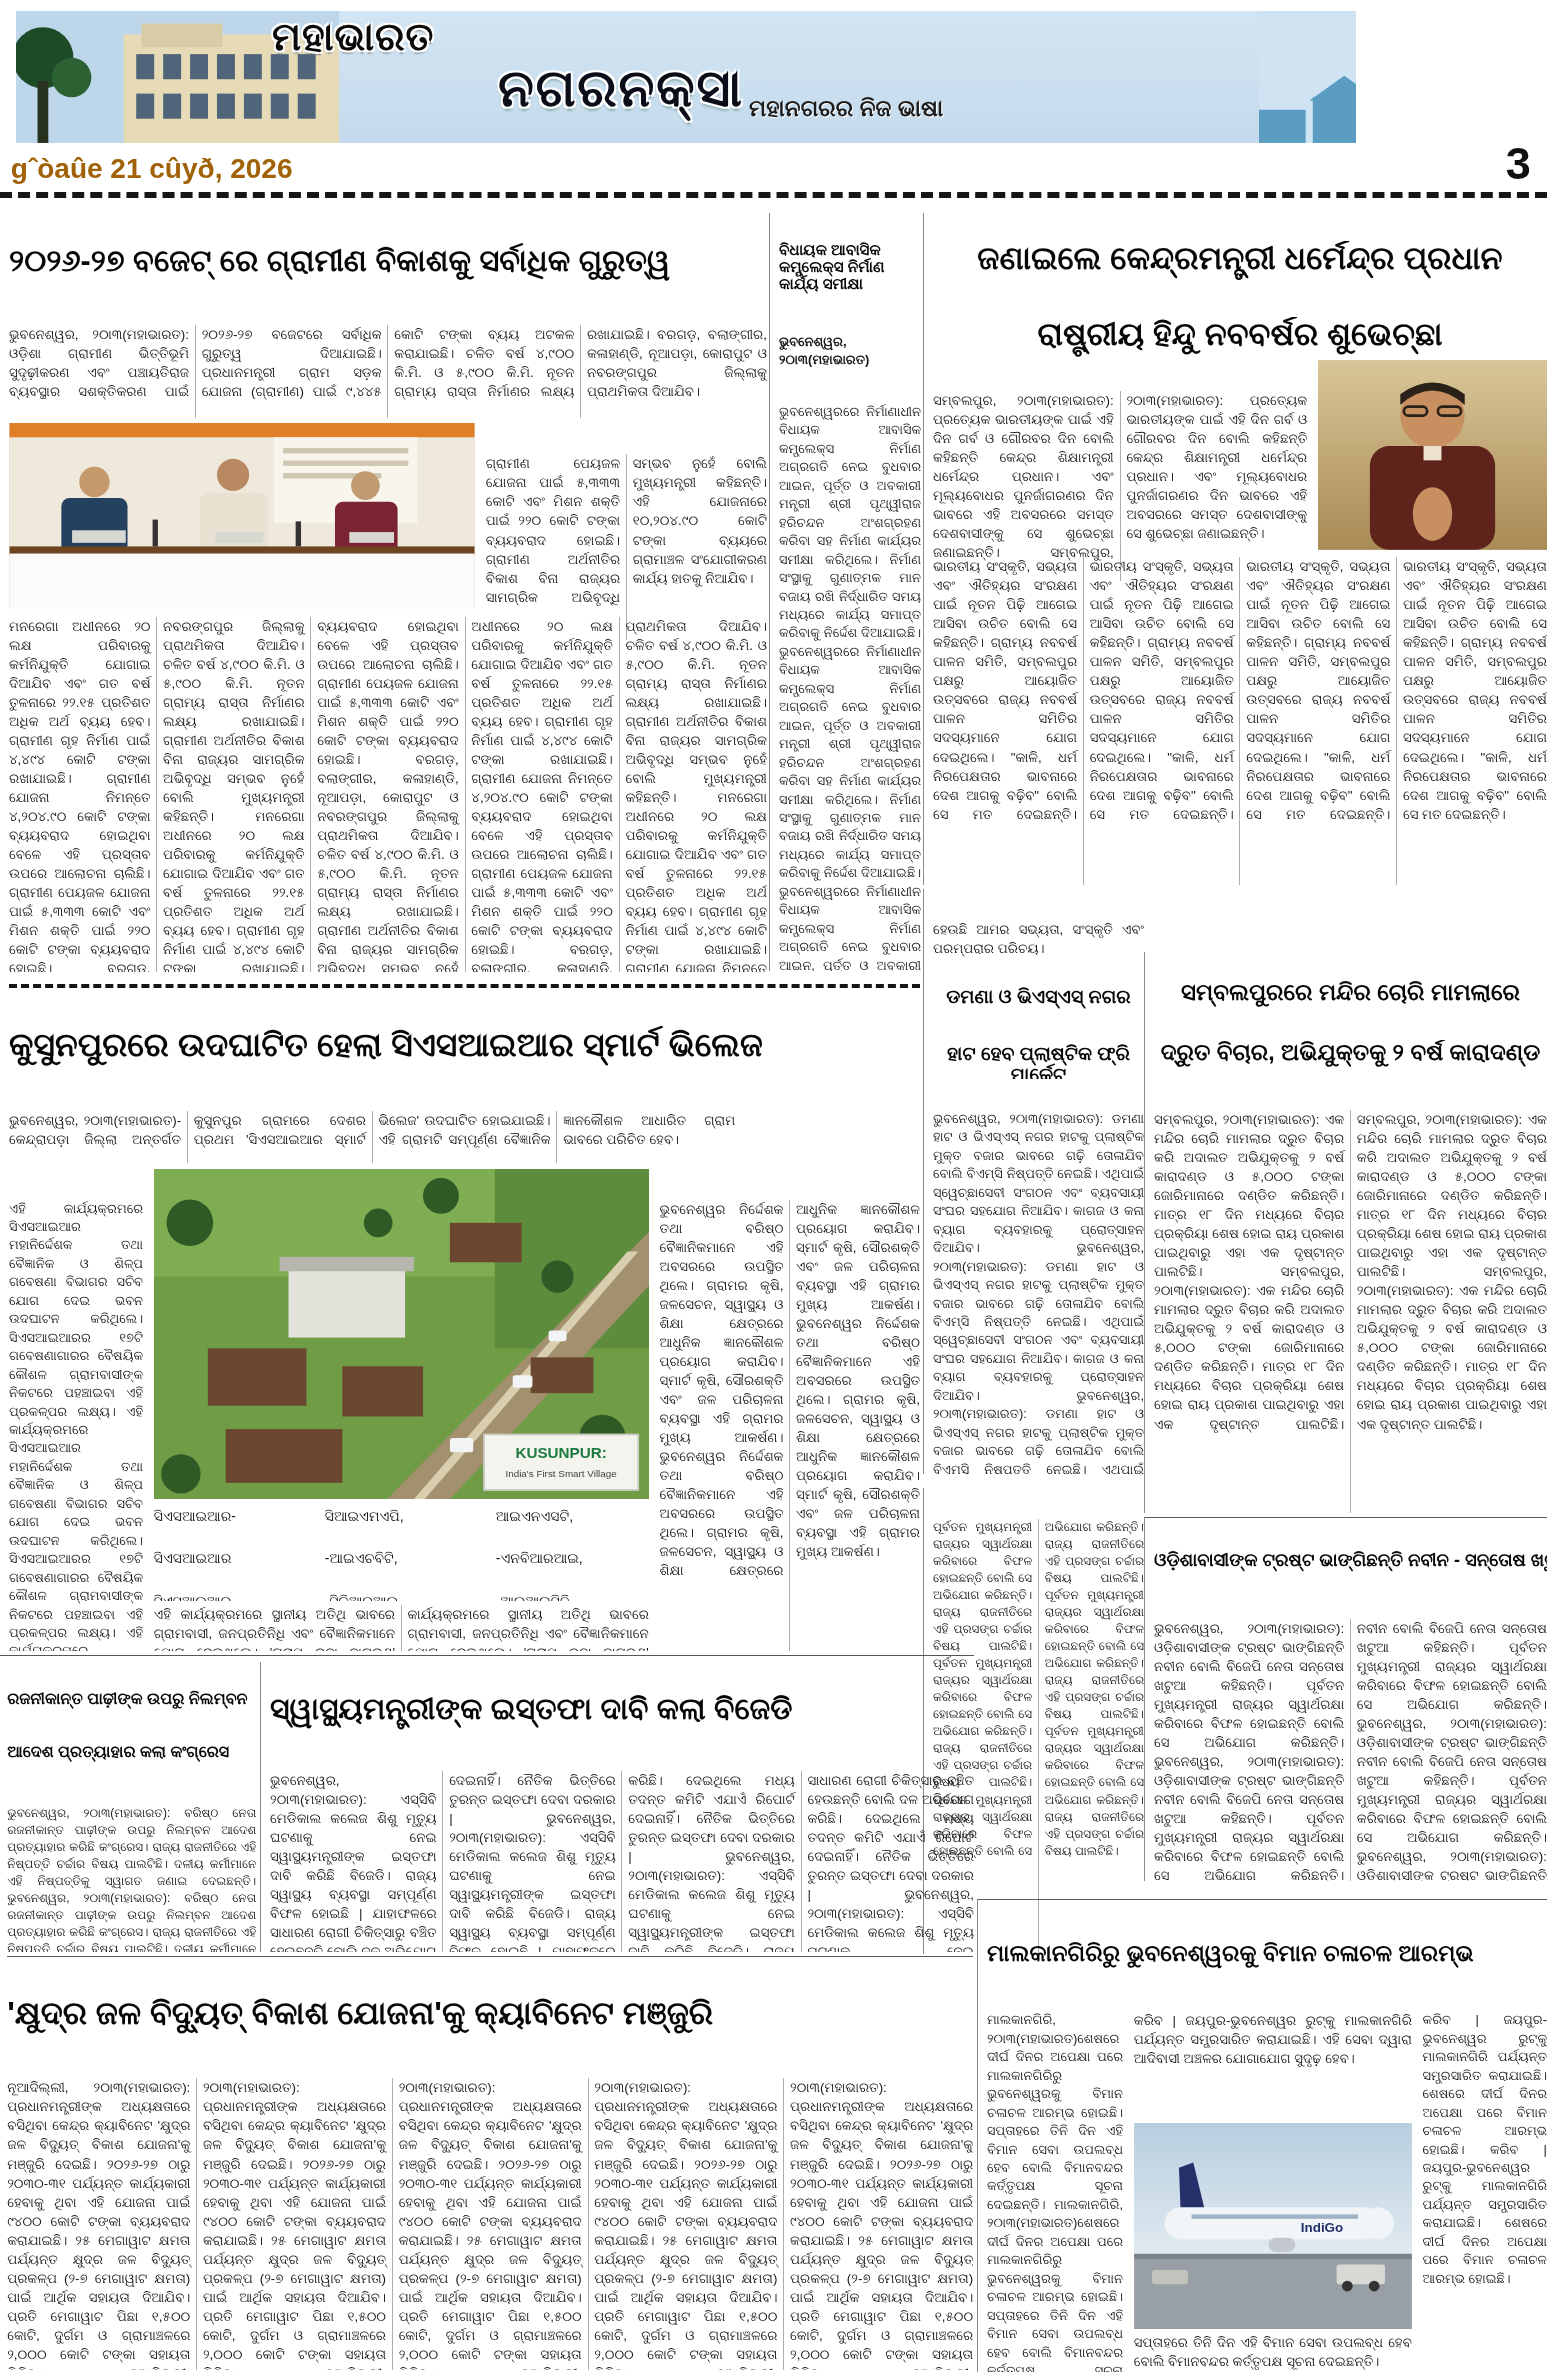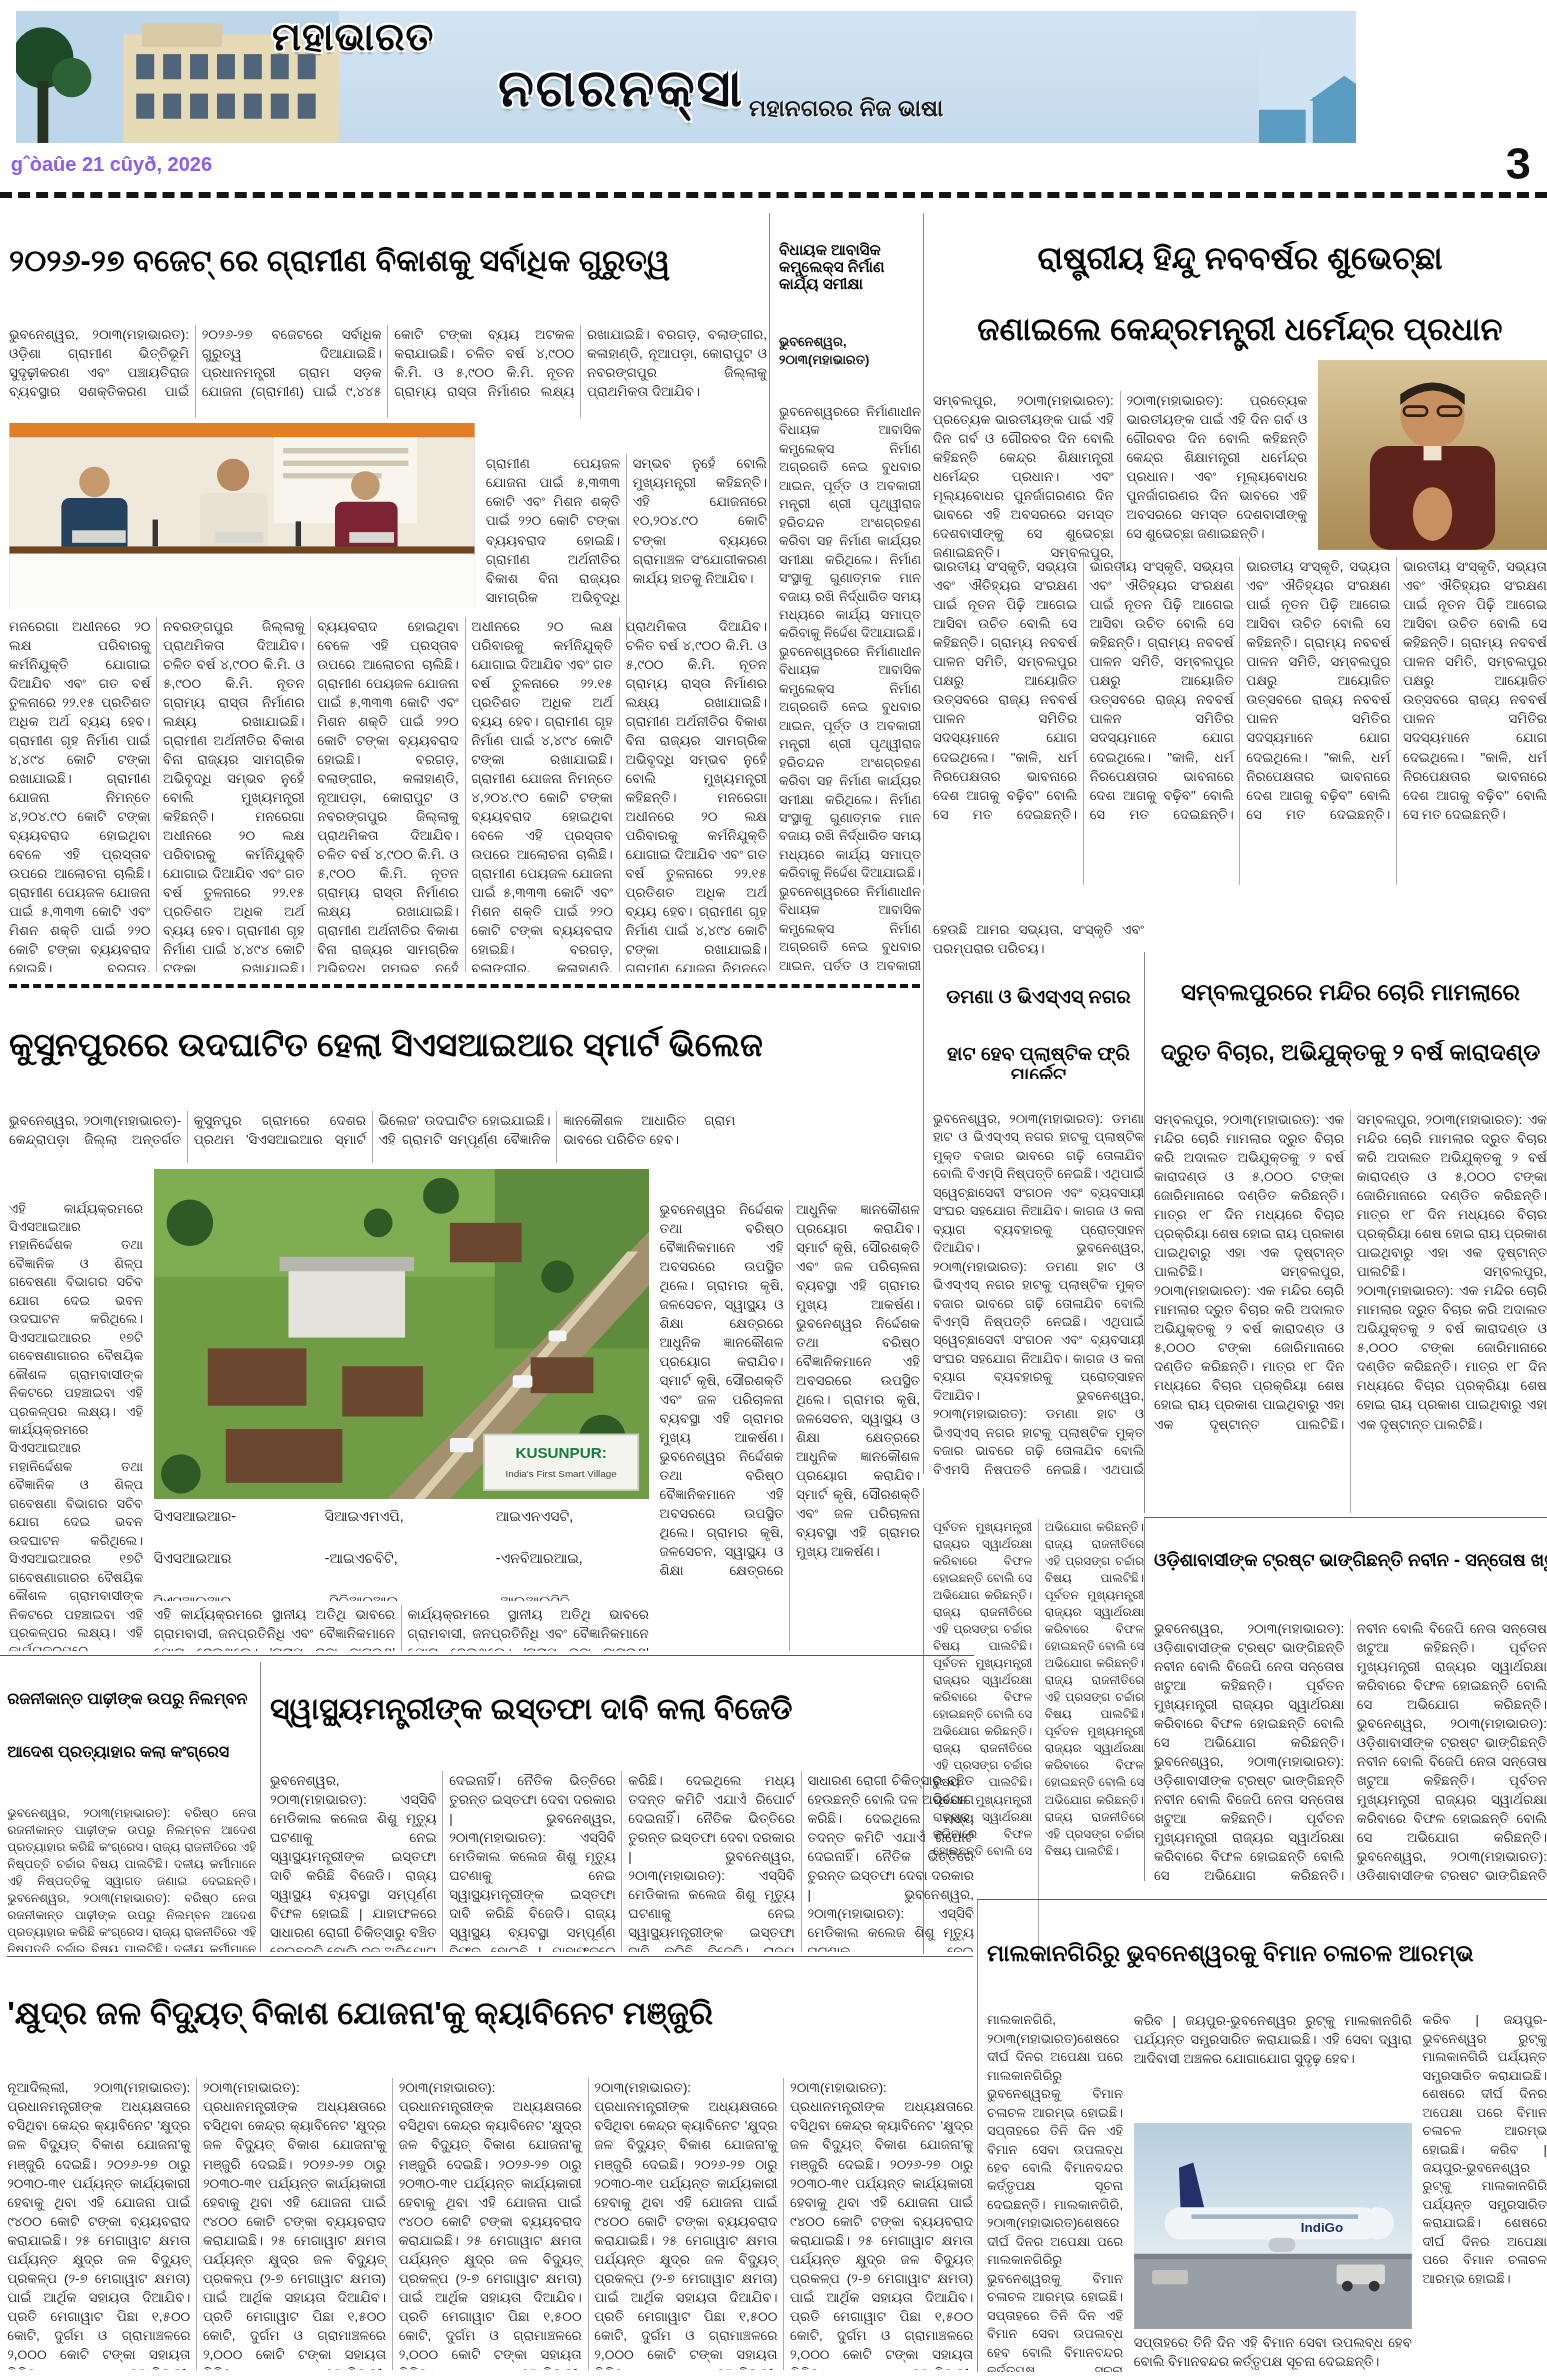--- a/index.html
+++ b/index.html
@@ -10,21 +10,21 @@
   .banner{position:absolute;top:11px;left:0;width:1340px;height:132px;
           background:linear-gradient(#d3e5f3,#c4daec);overflow:hidden;margin-left:16px;}
   .banner svg{position:absolute;top:0;}
   .brand{position:absolute;left:256px;top:3.6px;font-size:39px;font-weight:bold;color:#0a0a0a;
          letter-spacing:0.9px;text-shadow:-1.8px -1.8px 0 #fff,1.8px -1.8px 0 #fff,-1.8px 1.8px 0 #fff,1.8px 1.8px 0 #fff,0 2.7px 1.8px #777;}
   .np-title{position:absolute;left:482px;top:47px;font-size:52px;font-weight:bold;color:#0b0d18;
          letter-spacing:1.8px;text-shadow:-1.8px -1.8px 0 #fff,1.8px -1.8px 0 #fff,-1.8px 1.8px 0 #fff,1.8px 1.8px 0 #fff,0 3.6px 2.7px #8aa;}
   .tagline{position:absolute;left:733px;top:84px;font-size:23px;font-weight:bold;color:#1c1c1c;
          text-shadow:0.9px 0.9px 0 #fff;}
   .dateline-row{position:absolute;top:151px;left:10.8px;right:12.6px;height:39px;}
-  .dateline{position:absolute;left:0;top:1.8px;font-size:20px;font-weight:bold;color:#8b5cf6;}
+  .dateline{position:absolute;left:0;top:1.8px;font-size:28px;font-weight:bold;color:#a16207;}
   .pageno{position:absolute;right:3.6px;top:-12.6px;font-size:45px;font-weight:bold;color:#101010;}
   .dashes{position:absolute;top:192px;left:0;width:1547px;height:0;border-top:6.3px dashed #161616;}
   
   .art{position:absolute;overflow:hidden;}
   .hl{font-weight:bold;color:#070707;line-height:1.12;overflow:hidden;white-space:nowrap;margin-top:28px;}
   .hl.wrap{white-space:normal;}
   .bt{font-size:13.4px;line-height:1.42;text-align:justify;overflow:hidden;word-break:break-word;color:#171717;margin-top:31px;}
   .bt.small{font-size:12px;}
   .cols2{column-count:2;column-gap:12.6px;column-rule:0.9px solid #aeaeae;}
   .cols4{column-count:4;column-gap:12.6px;column-rule:0.9px solid #aeaeae;}
@@ -131,22 +131,22 @@
     <div class="bt cols5" style="margin-top:7.2px;height:409px;">ମନରେଗା ଅଧୀନରେ ୨୦ ଲକ୍ଷ ପରିବାରକୁ କର୍ମନିଯୁକ୍ତି ଯୋଗାଇ ଦିଆଯିବ ଏବଂ ଗତ ବର୍ଷ ତୁଳନାରେ ୨୨.୧୫ ପ୍ରତିଶତ ଅଧିକ ଅର୍ଥ ବ୍ୟୟ ହେବ। ଗ୍ରାମୀଣ ଗୃହ ନିର୍ମାଣ ପାଇଁ ୪,୪୯୪ କୋଟି ଟଙ୍କା ରଖାଯାଇଛି। ଗ୍ରାମୀଣ ଯୋଜନା ନିମନ୍ତେ ୪,୨୦୪.୯୦ କୋଟି ଟଙ୍କା ବ୍ୟୟବରାଦ ହୋଇଥିବା ବେଳେ ଏହି ପ୍ରସ୍ତାବ ଉପରେ ଆଲୋଚନା ଚାଲିଛି। ଗ୍ରାମୀଣ ପେୟଜଳ ଯୋଜନା ପାଇଁ ୫,୩୩୩ କୋଟି ଏବଂ ମିଶନ ଶକ୍ତି ପାଇଁ ୨୨୦ କୋଟି ଟଙ୍କା ବ୍ୟୟବରାଦ ହୋଇଛି। ବରଗଡ଼, ବଲାଙ୍ଗୀର, କଳାହାଣ୍ଡି, ନୂଆପଡ଼ା, କୋରାପୁଟ ଓ ନବରଙ୍ଗପୁର ଜିଲ୍ଲାକୁ ପ୍ରାଥମିକତା ଦିଆଯିବ। ଚଳିତ ବର୍ଷ ୪,୯୦୦ କି.ମି. ଓ ୫,୯୦୦ କି.ମି. ନୂତନ ଗ୍ରାମ୍ୟ ରାସ୍ତା ନିର୍ମାଣର ଲକ୍ଷ୍ୟ ରଖାଯାଇଛି। ଗ୍ରାମୀଣ ଅର୍ଥନୀତିର ବିକାଶ ବିନା ରାଜ୍ୟର ସାମଗ୍ରିକ ଅଭିବୃଦ୍ଧି ସମ୍ଭବ ନୁହେଁ ବୋଲି ମୁଖ୍ୟମନ୍ତ୍ରୀ କହିଛନ୍ତି। ମନରେଗା ଅଧୀନରେ ୨୦ ଲକ୍ଷ ପରିବାରକୁ କର୍ମନିଯୁକ୍ତି ଯୋଗାଇ ଦିଆଯିବ ଏବଂ ଗତ ବର୍ଷ ତୁଳନାରେ ୨୨.୧୫ ପ୍ରତିଶତ ଅଧିକ ଅର୍ଥ ବ୍ୟୟ ହେବ। ଗ୍ରାମୀଣ ଗୃହ ନିର୍ମାଣ ପାଇଁ ୪,୪୯୪ କୋଟି ଟଙ୍କା ରଖାଯାଇଛି। ଗ୍ରାମୀଣ ଯୋଜନା ନିମନ୍ତେ ୪,୨୦୪.୯୦ କୋଟି ଟଙ୍କା ବ୍ୟୟବରାଦ ହୋଇଥିବା ବେଳେ ଏହି ପ୍ରସ୍ତାବ ଉପରେ ଆଲୋଚନା ଚାଲିଛି। ଗ୍ରାମୀଣ ପେୟଜଳ ଯୋଜନା ପାଇଁ ୫,୩୩୩ କୋଟି ଏବଂ ମିଶନ ଶକ୍ତି ପାଇଁ ୨୨୦ କୋଟି ଟଙ୍କା ବ୍ୟୟବରାଦ ହୋଇଛି। ବରଗଡ଼, ବଲାଙ୍ଗୀର, କଳାହାଣ୍ଡି, ନୂଆପଡ଼ା, କୋରାପୁଟ ଓ ନବରଙ୍ଗପୁର ଜିଲ୍ଲାକୁ ପ୍ରାଥମିକତା ଦିଆଯିବ। ଚଳିତ ବର୍ଷ ୪,୯୦୦ କି.ମି. ଓ ୫,୯୦୦ କି.ମି. ନୂତନ ଗ୍ରାମ୍ୟ ରାସ୍ତା ନିର୍ମାଣର ଲକ୍ଷ୍ୟ ରଖାଯାଇଛି। ଗ୍ରାମୀଣ ଅର୍ଥନୀତିର ବିକାଶ ବିନା ରାଜ୍ୟର ସାମଗ୍ରିକ ଅଭିବୃଦ୍ଧି ସମ୍ଭବ ନୁହେଁ ବୋଲି ମୁଖ୍ୟମନ୍ତ୍ରୀ କହିଛନ୍ତି। ମନରେଗା ଅଧୀନରେ ୨୦ ଲକ୍ଷ ପରିବାରକୁ କର୍ମନିଯୁକ୍ତି ଯୋଗାଇ ଦିଆଯିବ ଏବଂ ଗତ ବର୍ଷ ତୁଳନାରେ ୨୨.୧୫ ପ୍ରତିଶତ ଅଧିକ ଅର୍ଥ ବ୍ୟୟ ହେବ। ଗ୍ରାମୀଣ ଗୃହ ନିର୍ମାଣ ପାଇଁ ୪,୪୯୪ କୋଟି ଟଙ୍କା ରଖାଯାଇଛି। ଗ୍ରାମୀଣ ଯୋଜନା ନିମନ୍ତେ ୪,୨୦୪.୯୦ କୋଟି ଟଙ୍କା ବ୍ୟୟବରାଦ ହୋଇଥିବା ବେଳେ ଏହି ପ୍ରସ୍ତାବ ଉପରେ ଆଲୋଚନା ଚାଲିଛି। ଗ୍ରାମୀଣ ପେୟଜଳ ଯୋଜନା ପାଇଁ ୫,୩୩୩ କୋଟି ଏବଂ ମିଶନ ଶକ୍ତି ପାଇଁ ୨୨୦ କୋଟି ଟଙ୍କା ବ୍ୟୟବରାଦ ହୋଇଛି। ବରଗଡ଼, ବଲାଙ୍ଗୀର, କଳାହାଣ୍ଡି, ନୂଆପଡ଼ା, କୋରାପୁଟ ଓ ନବରଙ୍ଗପୁର ଜିଲ୍ଲାକୁ ପ୍ରାଥମିକତା ଦିଆଯିବ। ଚଳିତ ବର୍ଷ ୪,୯୦୦ କି.ମି. ଓ ୫,୯୦୦ କି.ମି. ନୂତନ ଗ୍ରାମ୍ୟ ରାସ୍ତା ନିର୍ମାଣର ଲକ୍ଷ୍ୟ ରଖାଯାଇଛି। ଗ୍ରାମୀଣ ଅର୍ଥନୀତିର ବିକାଶ ବିନା ରାଜ୍ୟର ସାମଗ୍ରିକ ଅଭିବୃଦ୍ଧି ସମ୍ଭବ ନୁହେଁ ବୋଲି ମୁଖ୍ୟମନ୍ତ୍ରୀ କହିଛନ୍ତି। ମନରେଗା ଅଧୀନରେ ୨୦ ଲକ୍ଷ ପରିବାରକୁ କର୍ମନିଯୁକ୍ତି ଯୋଗାଇ ଦିଆଯିବ ଏବଂ ଗତ ବର୍ଷ ତୁଳନାରେ ୨୨.୧୫ ପ୍ରତିଶତ ଅଧିକ ଅର୍ଥ ବ୍ୟୟ ହେବ। ଗ୍ରାମୀଣ ଗୃହ ନିର୍ମାଣ ପାଇଁ ୪,୪୯୪ କୋଟି ଟଙ୍କା ରଖାଯାଇଛି। ଗ୍ରାମୀଣ ଯୋଜନା ନିମନ୍ତେ ୪,୨୦୪.୯୦ କୋଟି ଟଙ୍କା ବ୍ୟୟବରାଦ ହୋଇଥିବା ବେଳେ ଏହି ପ୍ରସ୍ତାବ ଉପରେ ଆଲୋଚନା ଚାଲିଛି। ଗ୍ରାମୀଣ ପେୟଜଳ ଯୋଜନା ପାଇଁ ୫,୩୩୩ କୋଟି ଏବଂ ମିଶନ ଶକ୍ତି ପାଇଁ ୨୨୦ କୋଟି ଟଙ୍କା ବ୍ୟୟବରାଦ ହୋଇଛି। ବରଗଡ଼, ବଲାଙ୍ଗୀର, କଳାହାଣ୍ଡି, ନୂଆପଡ଼ା, କୋରାପୁଟ ଓ ନବରଙ୍ଗପୁର ଜିଲ୍ଲାକୁ ପ୍ରାଥମିକତା ଦିଆଯିବ। ଚଳିତ ବର୍ଷ ୪,୯୦୦ କି.ମି. ଓ ୫,୯୦୦ କି.ମି. ନୂତନ ଗ୍ରାମ୍ୟ ରାସ୍ତା ନିର୍ମାଣର ଲକ୍ଷ୍ୟ ରଖାଯାଇଛି। ଗ୍ରାମୀଣ ଅର୍ଥନୀତିର ବିକାଶ ବିନା ରାଜ୍ୟର ସାମଗ୍ରିକ ଅଭିବୃଦ୍ଧି ସମ୍ଭବ ନୁହେଁ ବୋଲି ମୁଖ୍ୟମନ୍ତ୍ରୀ କହିଛନ୍ତି।</div>
   </div>
 
   <div class="art rule-l" style="left:769px;top:213px;width:152px;height:758px;padding-left:9px;">
     <div class="hl wrap" style="font-size:15.2px;height:61px;">ବିଧାୟକ ଆବାସିକ କମ୍ପ୍ଲେକ୍ସ ନିର୍ମାଣ କାର୍ଯ୍ୟ ସମୀକ୍ଷା</div>
     <div class="bt dl" style="height:39px;font-size:13px;">ଭୁବନେଶ୍ୱର, ୨୦ା୩(ମହାଭାରତ)</div>
     <div class="bt" style="height:649px;font-size:13px;">ଭୁବନେଶ୍ୱରରେ ନିର୍ମାଣାଧୀନ ବିଧାୟକ ଆବାସିକ କମ୍ପ୍ଲେକ୍ସ ନିର୍ମାଣ ଅଗ୍ରଗତି ନେଇ ବୁଧବାର ଆଇନ, ପୂର୍ତ୍ତ ଓ ଅବକାରୀ ମନ୍ତ୍ରୀ ଶ୍ରୀ ପୃଥ୍ୱୀରାଜ ହରିଚନ୍ଦନ ଅଂଶଗ୍ରହଣ କରିବା ସହ ନିର୍ମାଣ କାର୍ଯ୍ୟର ସମୀକ୍ଷା କରିଥିଲେ। ନିର୍ମାଣ ସଂସ୍ଥାକୁ ଗୁଣାତ୍ମକ ମାନ ବଜାୟ ରଖି ନିର୍ଦ୍ଧାରିତ ସମୟ ମଧ୍ୟରେ କାର୍ଯ୍ୟ ସମାପ୍ତ କରିବାକୁ ନିର୍ଦ୍ଦେଶ ଦିଆଯାଇଛି। ଭୁବନେଶ୍ୱରରେ ନିର୍ମାଣାଧୀନ ବିଧାୟକ ଆବାସିକ କମ୍ପ୍ଲେକ୍ସ ନିର୍ମାଣ ଅଗ୍ରଗତି ନେଇ ବୁଧବାର ଆଇନ, ପୂର୍ତ୍ତ ଓ ଅବକାରୀ ମନ୍ତ୍ରୀ ଶ୍ରୀ ପୃଥ୍ୱୀରାଜ ହରିଚନ୍ଦନ ଅଂଶଗ୍ରହଣ କରିବା ସହ ନିର୍ମାଣ କାର୍ଯ୍ୟର ସମୀକ୍ଷା କରିଥିଲେ। ନିର୍ମାଣ ସଂସ୍ଥାକୁ ଗୁଣାତ୍ମକ ମାନ ବଜାୟ ରଖି ନିର୍ଦ୍ଧାରିତ ସମୟ ମଧ୍ୟରେ କାର୍ଯ୍ୟ ସମାପ୍ତ କରିବାକୁ ନିର୍ଦ୍ଦେଶ ଦିଆଯାଇଛି। ଭୁବନେଶ୍ୱରରେ ନିର୍ମାଣାଧୀନ ବିଧାୟକ ଆବାସିକ କମ୍ପ୍ଲେକ୍ସ ନିର୍ମାଣ ଅଗ୍ରଗତି ନେଇ ବୁଧବାର ଆଇନ, ପୂର୍ତ୍ତ ଓ ଅବକାରୀ ମନ୍ତ୍ରୀ ଶ୍ରୀ ପୃଥ୍ୱୀରାଜ ହରିଚନ୍ଦନ ଅଂଶଗ୍ରହଣ କରିବା ସହ ନିର୍ମାଣ କାର୍ଯ୍ୟର ସମୀକ୍ଷା କରିଥିଲେ। ନିର୍ମାଣ ସଂସ୍ଥାକୁ ଗୁଣାତ୍ମକ ମାନ ବଜାୟ ରଖି ନିର୍ଦ୍ଧାରିତ ସମୟ ମଧ୍ୟରେ କାର୍ଯ୍ୟ ସମାପ୍ତ କରିବାକୁ ନିର୍ଦ୍ଦେଶ ଦିଆଯାଇଛି।</div>
   </div>
 
   <div class="art rule-l" style="left:923px;top:213px;width:624px;height:672px;padding-left:9px;">
+    <div class="hl center" style="font-size:32px;height:48px;">ଜଣାଇଲେ କେନ୍ଦ୍ରମନ୍ତ୍ରୀ ଧର୍ମେନ୍ଦ୍ର ପ୍ରଧାନ</div>
     <div class="hl center" style="font-size:32px;height:43px;">ରାଷ୍ଟ୍ରୀୟ ହିନ୍ଦୁ ନବବର୍ଷର ଶୁଭେଚ୍ଛା</div>
-    <div class="hl center" style="font-size:32px;height:48px;">ଜଣାଇଲେ କେନ୍ଦ୍ରମନ୍ତ୍ରୀ ଧର୍ମେନ୍ଦ୍ର ପ୍ରଧାନ</div>
     <div class="row" style="height:190px;">
       <div class="bt cols2" style="flex:1;height:190px;">ସମ୍ବଲପୁର, ୨୦ା୩(ମହାଭାରତ): ପ୍ରତ୍ୟେକ ଭାରତୀୟଙ୍କ ପାଇଁ ଏହି ଦିନ ଗର୍ବ ଓ ଗୌରବର ଦିନ ବୋଲି କହିଛନ୍ତି କେନ୍ଦ୍ର ଶିକ୍ଷାମନ୍ତ୍ରୀ ଧର୍ମେନ୍ଦ୍ର ପ୍ରଧାନ। ଏବଂ ମୂଲ୍ୟବୋଧର ପୁନର୍ଜାଗରଣର ଦିନ ଭାବରେ ଏହି ଅବସରରେ ସମସ୍ତ ଦେଶବାସୀଙ୍କୁ ସେ ଶୁଭେଚ୍ଛା ଜଣାଇଛନ୍ତି। ସମ୍ବଲପୁର, ୨୦ା୩(ମହାଭାରତ): ପ୍ରତ୍ୟେକ ଭାରତୀୟଙ୍କ ପାଇଁ ଏହି ଦିନ ଗର୍ବ ଓ ଗୌରବର ଦିନ ବୋଲି କହିଛନ୍ତି କେନ୍ଦ୍ର ଶିକ୍ଷାମନ୍ତ୍ରୀ ଧର୍ମେନ୍ଦ୍ର ପ୍ରଧାନ। ଏବଂ ମୂଲ୍ୟବୋଧର ପୁନର୍ଜାଗରଣର ଦିନ ଭାବରେ ଏହି ଅବସରରେ ସମସ୍ତ ଦେଶବାସୀଙ୍କୁ ସେ ଶୁଭେଚ୍ଛା ଜଣାଇଛନ୍ତି।</div>
       <svg class="photo" width="229" height="190" viewBox="0 0 256 212">
         <defs>
             <linearGradient id="bg1" x1="0" y1="0" x2="0" y2="1">
           <stop offset="0" stop-color="#d9c698"></stop>
               <stop offset="1" stop-color="#a88a54"></stop>
             </linearGradient>
           </defs>
         <rect width="256" height="212" fill="url(#bg1)"></rect>

